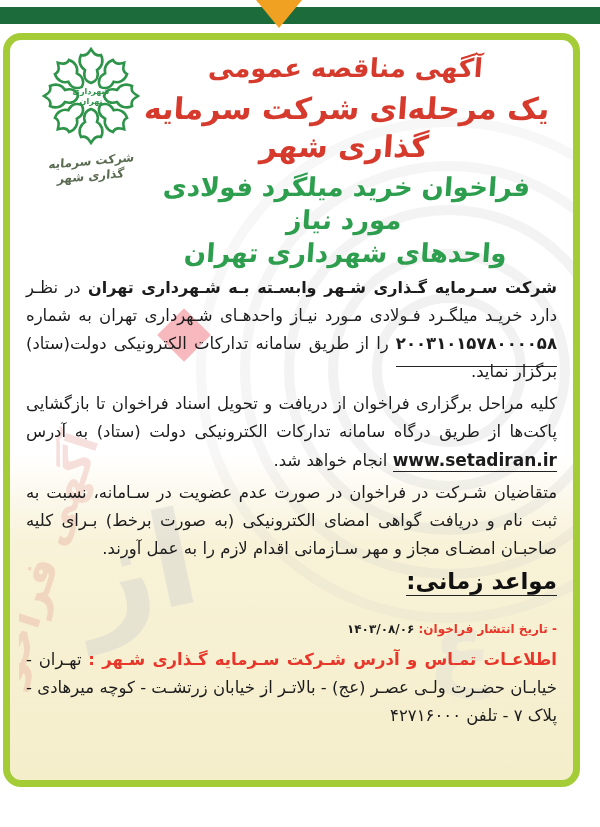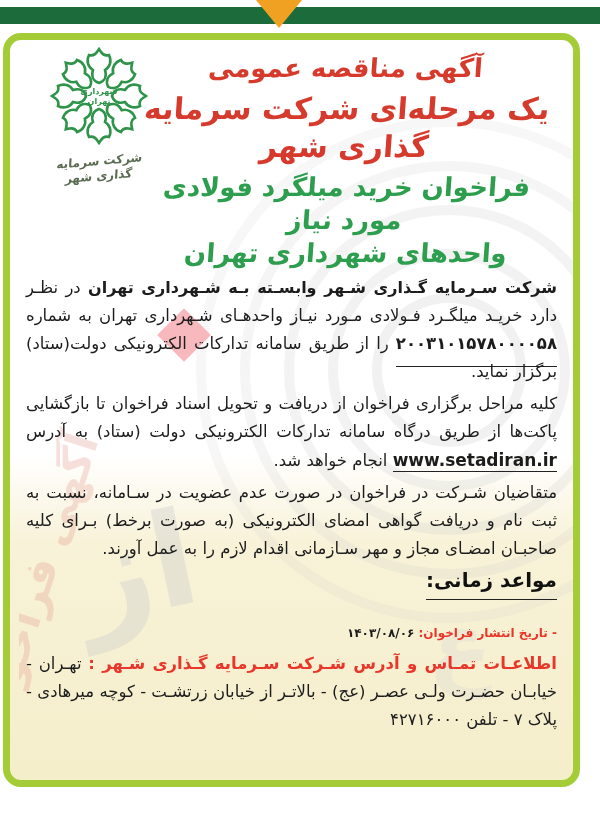--- a/index.html
+++ b/index.html
@@ -19,34 +19,34 @@
   .wm{position:absolute;inset:0;pointer-events:none;}
   .ad-inner{position:relative;z-index:1;padding:4px 16px 0 16px;}
 
   
   .hdr{position:relative;text-align:center;padding:4px 4px 0 112px;direction:rtl;}
   .hdr-l1{color:#d63a2c;font-weight:bold;font-size:26px;line-height:32px;margin:4px 0 6px;transform:skewX(-4deg);}
   .hdr-l2{color:#d63a2c;font-weight:bold;font-size:30px;line-height:38px;margin:0 0 5px;transform:skewX(-4deg);}
   .hdr-l3{color:#2d9e4e;font-weight:bold;font-size:26px;line-height:33px;margin:0;transform:skewX(-4deg);}
   .hdr-l4{color:#2d9e4e;font-weight:bold;font-size:26px;line-height:33px;margin:0 0 4px;transform:skewX(-4deg);}
 
-  .logo-wrap{position:absolute;top:0;left:18px;width:110px;}
+  .logo-wrap{position:absolute;top:0;left:10px;width:110px;}
   .logo-caption{color:#5a6b52;font-weight:bold;font-size:12px;line-height:15px;transform:rotate(-5deg) skewX(-8deg);margin-top:2px;}
 
   
   .copy{font-size:16.5px;line-height:28px;color:#1c1c1c;text-align:justify;}
   .copy p{margin:4px 0 0;}
   .lead{font-weight:bold;font-size:16px;}
   .u-num{border-bottom:1.6px solid #222;padding-bottom:13px;font-weight:bold;}
   .u-url{border-bottom:1.6px solid #222;padding-bottom:1px;direction:ltr;unicode-bidi:embed;font-weight:600;font-size:17px;}
 
   
   .sched{margin-top:5px;}
-  .sched-head{display:inline-block;font-weight:bold;font-size:20px;color:#111;
-    border-bottom:1.7px solid #222;padding-bottom:7px;margin-bottom:4px;}
+  .sched-head{display:inline-block;font-weight:bold;font-size:23px;color:#111;
+    border-bottom:1.7px solid #222;padding-bottom:1px;margin-bottom:4px;}
   .sched-item{font-size:12px;line-height:29px;font-weight:bold;margin-top:15px;}
   .sched-label{color:#e8372a;}
   .sched-value{color:#1c1c1c;}
 
   
   .contact{font-size:16.5px;line-height:28px;text-align:justify;margin-top:2px;color:#1c1c1c;}
   .contact-label{color:#e8372a;font-weight:bold;}
 </style>
 </head>
 <body>

